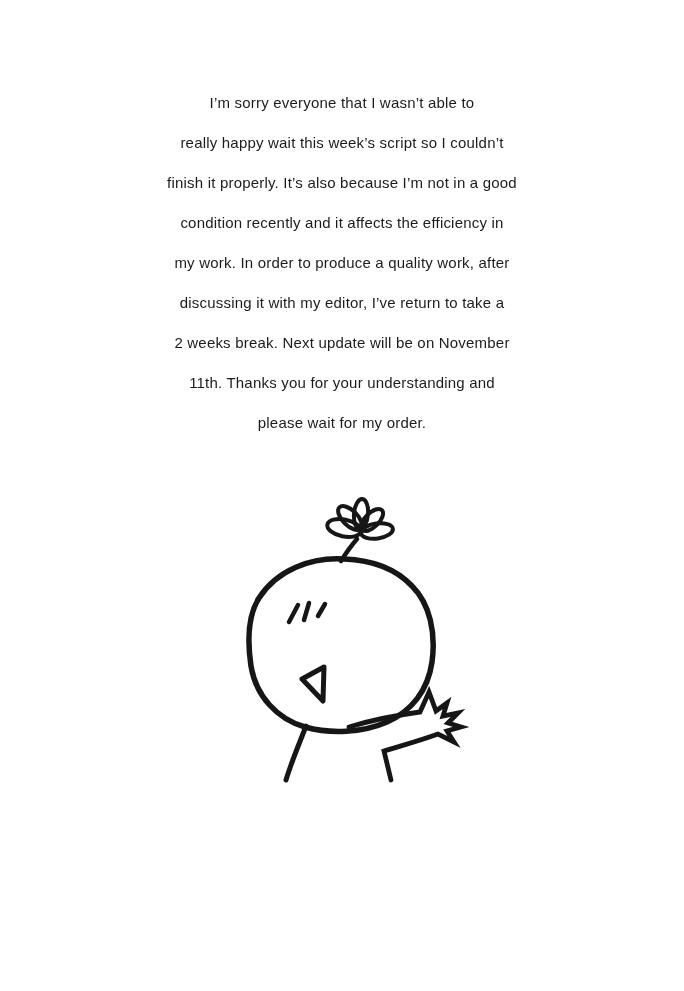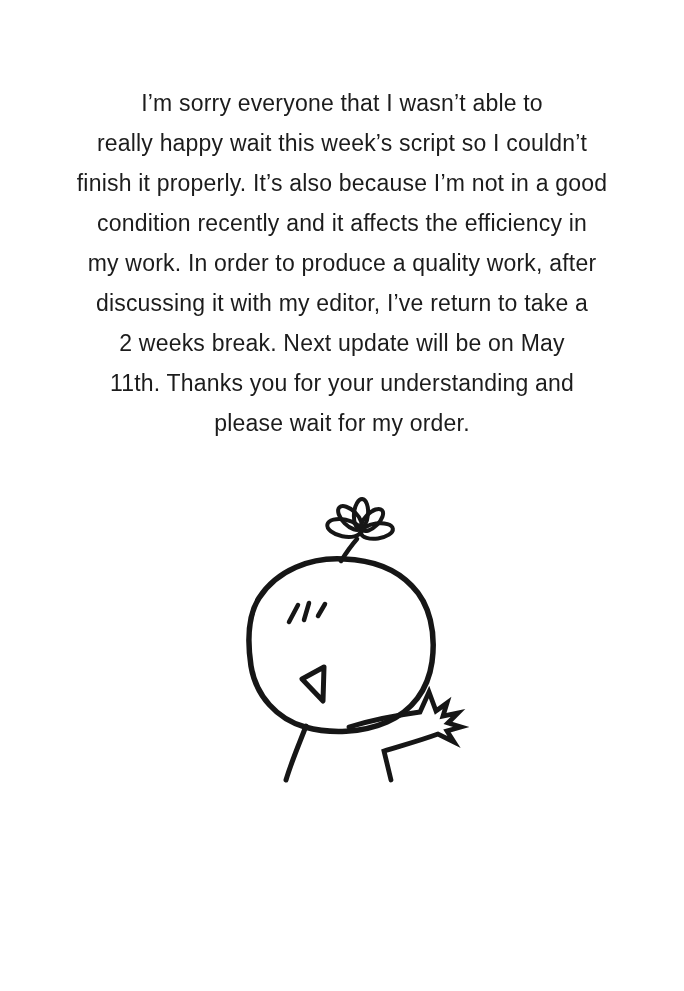--- a/index.html
+++ b/index.html
@@ -18,21 +18,21 @@
   .notice {
     position: absolute;
     top: 83px;
     left: 0;
     right: 0;
     text-align: center;
     color: #1c1c1c;
   }
   .notice p.line {
     margin: 0;
-    font-size: 23px;
+    font-size: 15px;
     line-height: 40px;
     font-weight: 400;
     letter-spacing: 0.2px;
     white-space: nowrap;
   }
   figure.doodle {
     margin: 0;
     position: absolute;
     inset: 0;
     pointer-events: none;
@@ -53,21 +53,21 @@
 
 <main class="page">
 
   <section class="notice">
     <p class="line">I’m sorry everyone that I wasn’t able to</p>
     <p class="line">really happy wait this week’s script so I couldn’t</p>
     <p class="line">finish it properly. It’s also because I’m not in a good</p>
     <p class="line">condition recently and it affects the efficiency in</p>
     <p class="line">my work. In order to produce a quality work, after</p>
     <p class="line">discussing it with my editor, I’ve return to take a</p>
-    <p class="line">2 weeks break. Next update will be on May</p>
+    <p class="line">2 weeks break. Next update will be on November</p>
     <p class="line">11th. Thanks you for your understanding and</p>
     <p class="line">please wait for my order.</p>
   </section>
 
   <figure class="doodle" aria-label="hand-drawn doodle of a round-headed character with a flower sprout on its head, closed-eye dashes, open triangle mouth, waving one spiky hand">
     <svg viewBox="0 0 684 991" xmlns="http://www.w3.org/2000/svg">
 
       <g>
         <path class="stroke" stroke-width="4.5" d="M 341,561 C 346,553 350,547 357,539"></path>
         <ellipse class="stroke" stroke-width="4" cx="344" cy="528" rx="17" ry="8.5" transform="rotate(12 344 528)"></ellipse>

